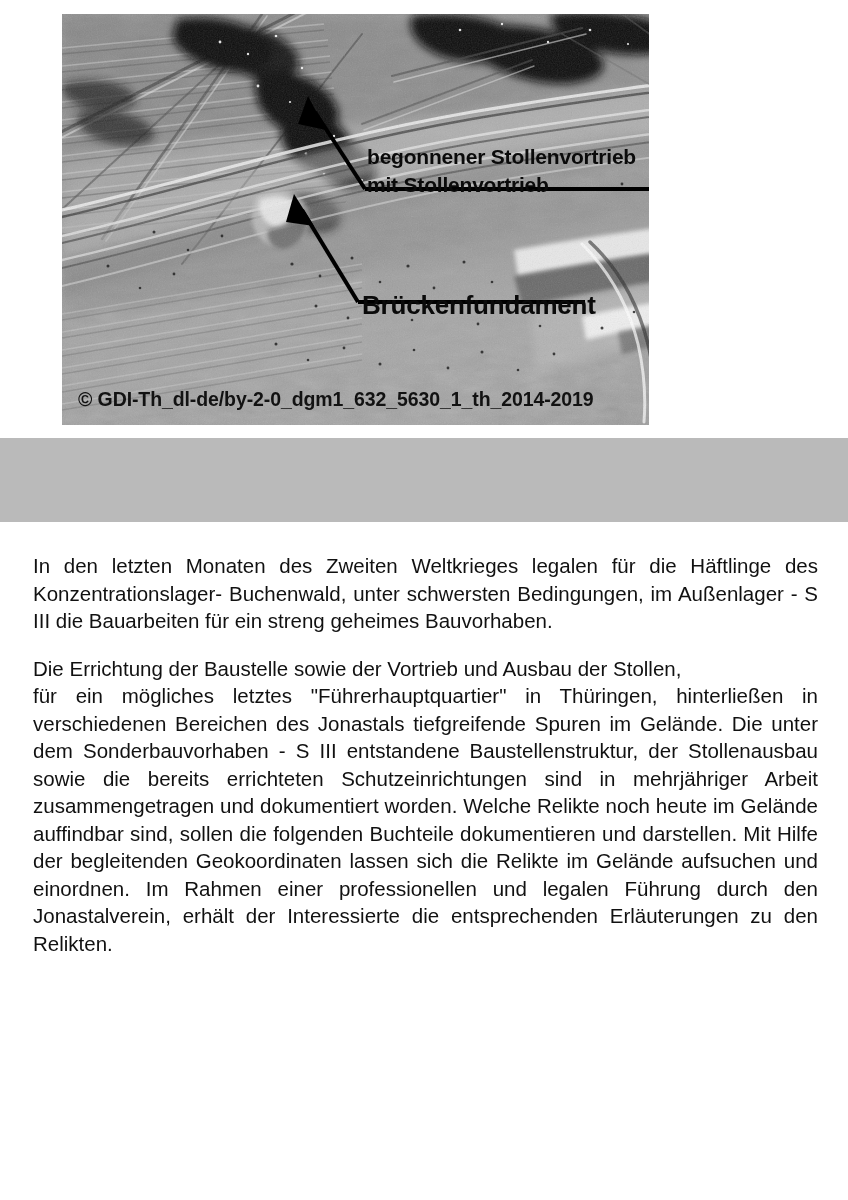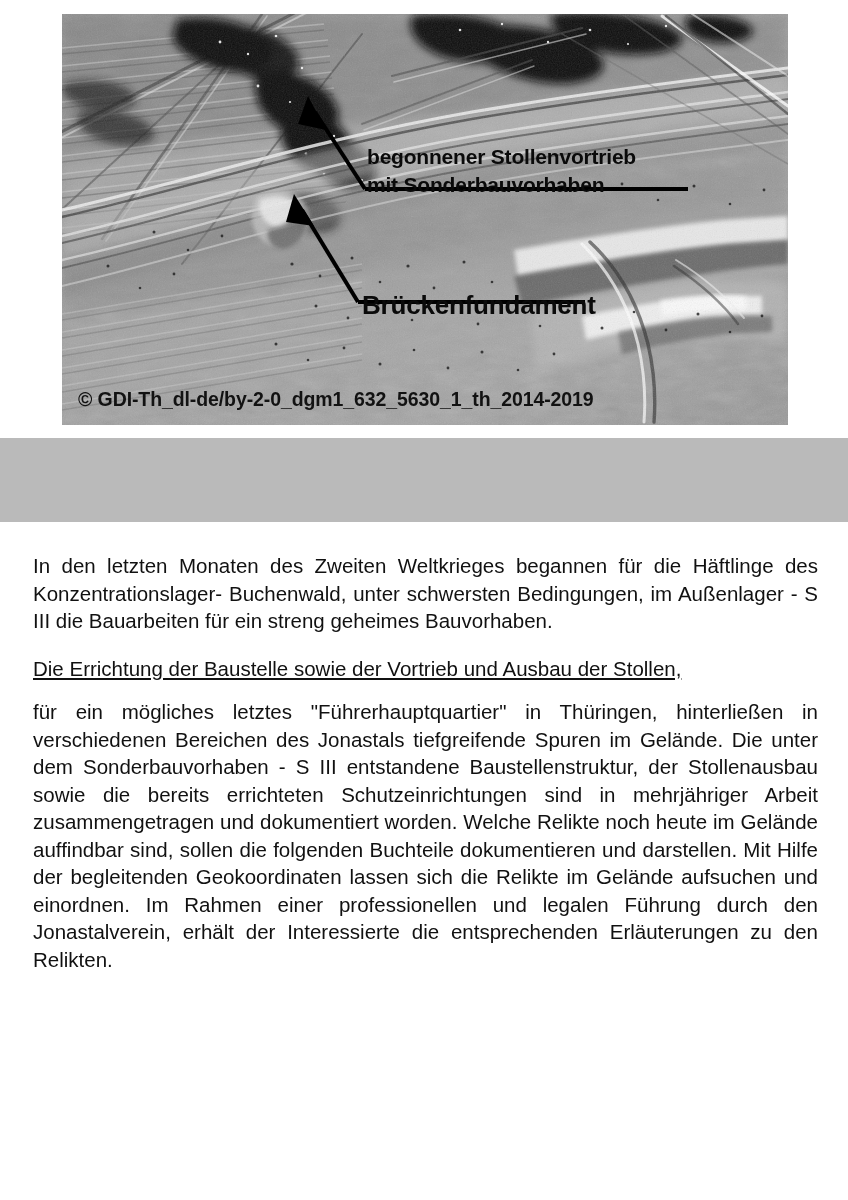--- a/index.html
+++ b/index.html
@@ -14,21 +14,21 @@
     overflow: hidden;
     font-family: "Liberation Sans", sans-serif;
     -webkit-font-smoothing: antialiased;
   }
 
   
   #figure {
     position: absolute;
     left: 62px;
     top: 14px;
-    width: 726px;
+    width: 587px;
     height: 411px;
     overflow: hidden;
     background: #9a9a9a;
   }
   #figure .dem-svg {
     position: absolute;
     left: 0; top: 0;
     width: 726px;
     height: 411px;
     display: block;
@@ -353,29 +353,29 @@
     <polygon points="246,82 264,116 236,110" fill="#000000"></polygon>
 
     <g stroke="#000000" stroke-width="4" fill="none">
       <path d="M296,288 L523,288"></path>
       <path d="M296,288 L240,196"></path>
     </g>
     <polygon points="232,180 252,212 224,208" fill="#000000"></polygon>
   </svg>
 
   <div class="fig-label" id="label-stollen-l1">begonnener Stollenvortrieb</div>
-  <div class="fig-label" id="label-stollen-l2">mit Sonderbauvorhaben</div>
+  <div class="fig-label" id="label-stollen-l2">mit Stollenvortrieb</div>
   <div class="fig-label" id="label-bruecke">Brückenfundament</div>
 
   <div id="copyright">© GDI-Th_dl-de/by-2-0_dgm1_632_5630_1_th_2014-2019</div>
 </div>
 
 <div id="grey-band"></div>
 
 <div id="body-text">
-  <p class="para">In den letzten Monaten des Zweiten Weltkrieges begannen für die Häftlinge des Konzentrationslager- Buchenwald, unter schwersten Bedingungen, im Außenlager - S III die Bauarbeiten für ein streng geheimes Bauvorhaben.</p>
-
-  <p class="para" style="margin-bottom:16px;text-decoration:underline;">
+  <p class="para">In den letzten Monaten des Zweiten Weltkrieges legalen für die Häftlinge des Konzentrationslager- Buchenwald, unter schwersten Bedingungen, im Außenlager - S III die Bauarbeiten für ein streng geheimes Bauvorhaben.</p>
+
+  <p class="para" style="margin-bottom:0;">
     <span class="nojust">Die Errichtung der Baustelle sowie der Vortrieb und Ausbau der Stollen,</span>
   </p>
 
   <p class="para last">für ein mögliches letztes "Führerhauptquartier" in Thüringen, hinterließen in verschiedenen Bereichen des Jonastals tiefgreifende Spuren im Gelände. Die unter dem Sonderbauvorhaben - S III entstandene Baustellenstruktur, der Stollenausbau sowie die bereits errichteten Schutzeinrichtungen sind in mehrjähriger Arbeit zusammengetragen und dokumentiert worden. Welche Relikte noch heute im Gelände auffindbar sind, sollen die folgenden Buchteile dokumentieren und darstellen. Mit Hilfe der begleitenden Geokoordinaten lassen sich die Relikte im Gelände aufsuchen und einordnen. Im Rahmen einer professionellen und legalen Führung durch den Jonastalverein, erhält der Interessierte die entsprechenden Erläuterungen zu den Relikten.</p>
 </div>
 
 </body></html>

